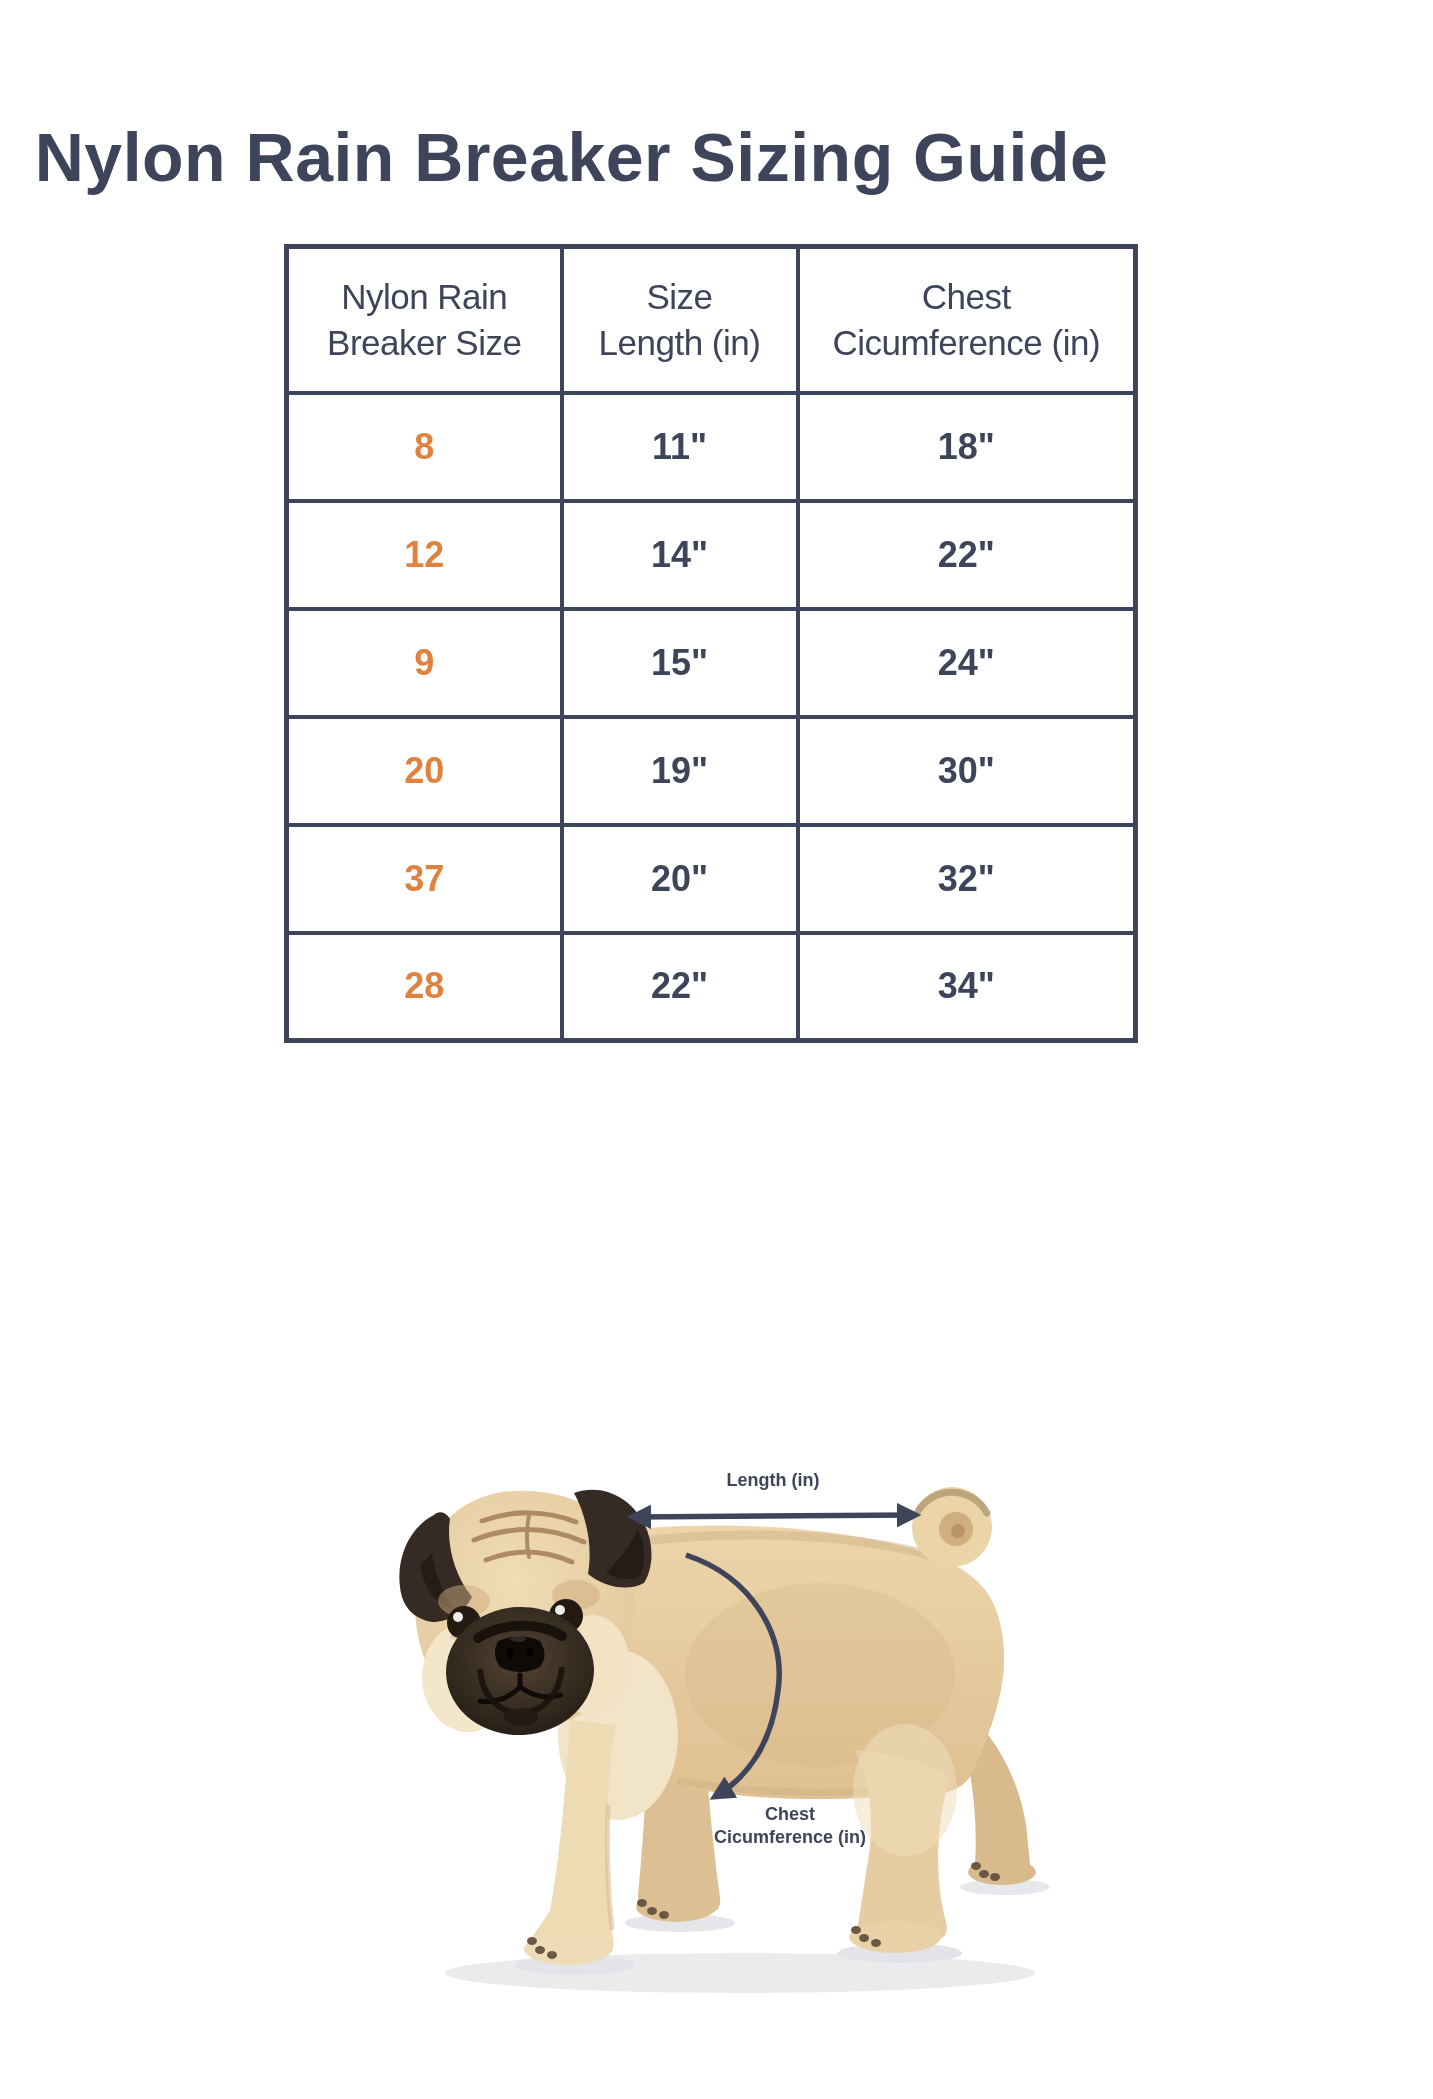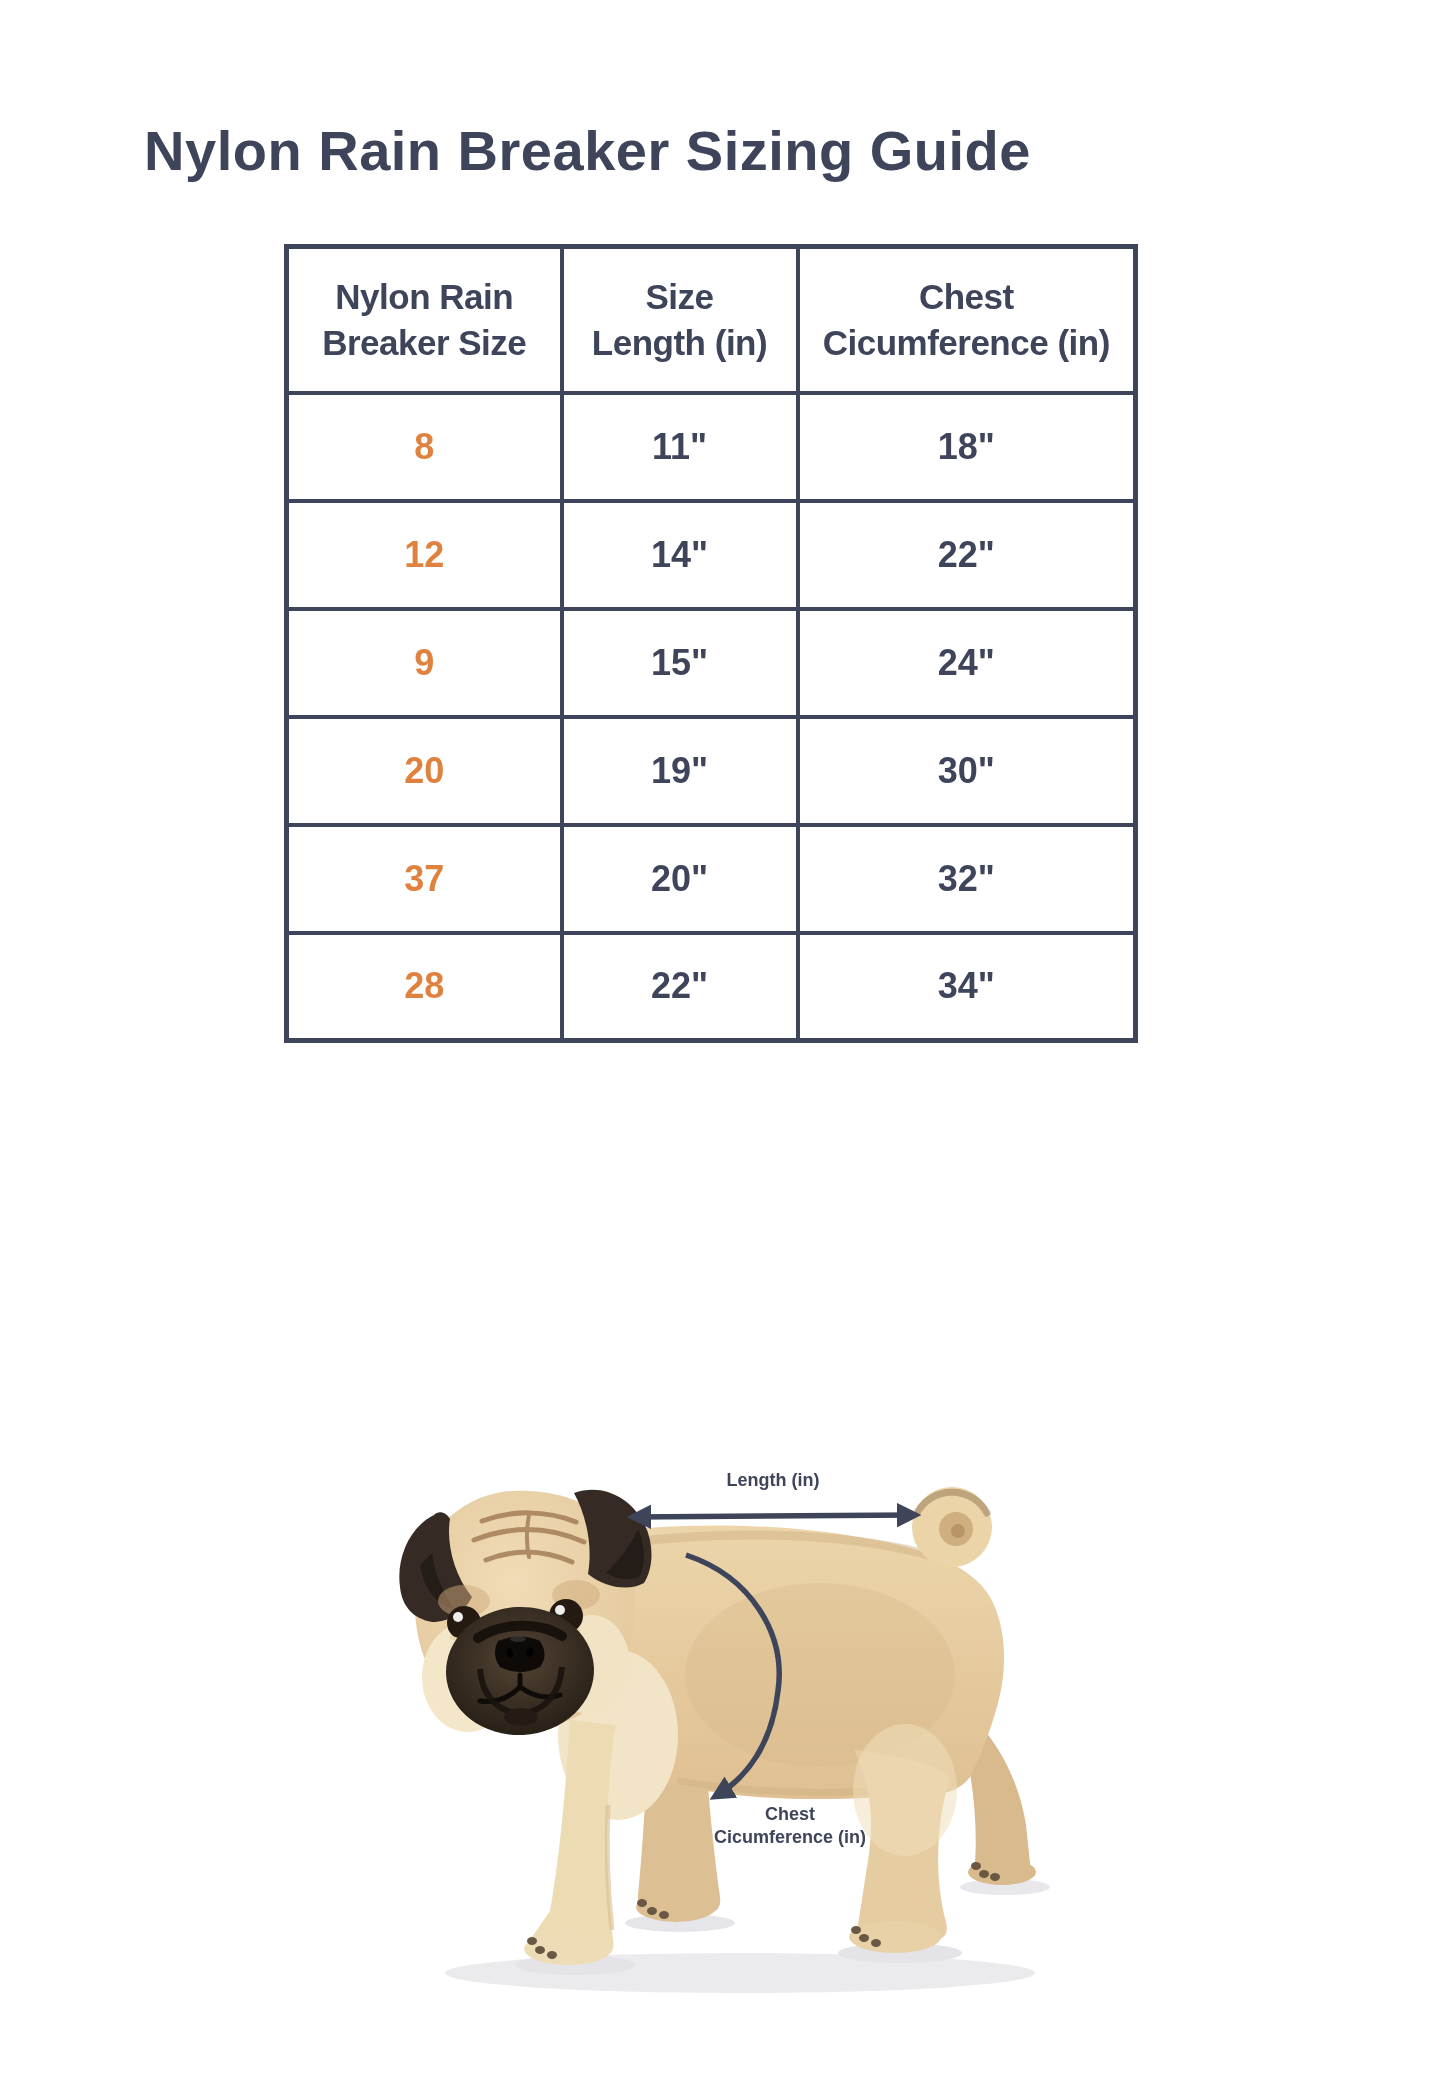--- a/index.html
+++ b/index.html
@@ -5,23 +5,23 @@
   html,body{margin:0;padding:0;background:#ffffff;}
   .page{
     position:relative;
     width:1433px;height:2099px;
     background:#ffffff;
     font-family:"Liberation Sans", sans-serif;
     overflow:hidden;
   }
   .page-title{
     position:absolute;
-    left:16px;top:118px;width:1143px;
+    left:0;top:118px;width:1143px;
     text-align:center;
-    font-size:56px;font-weight:bold;
+    font-size:68px;font-weight:bold;
     color:#3e4459;
     letter-spacing:0.5px;
   }
   table.size-table{
     position:absolute;
     left:284px;top:244px;
     width:849px;
     border-collapse:collapse;
     table-layout:fixed;
     border:5px solid #3e4459;
@@ -29,21 +29,21 @@
   .size-table th,.size-table td{
     border:4px solid #3e4459;
     text-align:center;
     vertical-align:middle;
     padding:0;
     background:#ffffff;
   }
   .size-table thead tr{height:146px;}
   .size-table tbody tr{height:108px;}
   .size-table th{
-    font-size:35px;font-weight:bold;color:#3e4459;line-height:46px;
+    font-size:35px;font-weight:normal;color:#3e4459;line-height:46px;
     letter-spacing:-0.5px;
   }
   .size-table td{
     font-size:36px;font-weight:bold;color:#3e4459;
   }
   .size-table td.size-cell{color:#e0823f;}
   .diagram{
     position:absolute;left:380px;top:1425px;width:680px;height:580px;
   }
   .diagram svg{display:block;width:680px;height:580px;}

